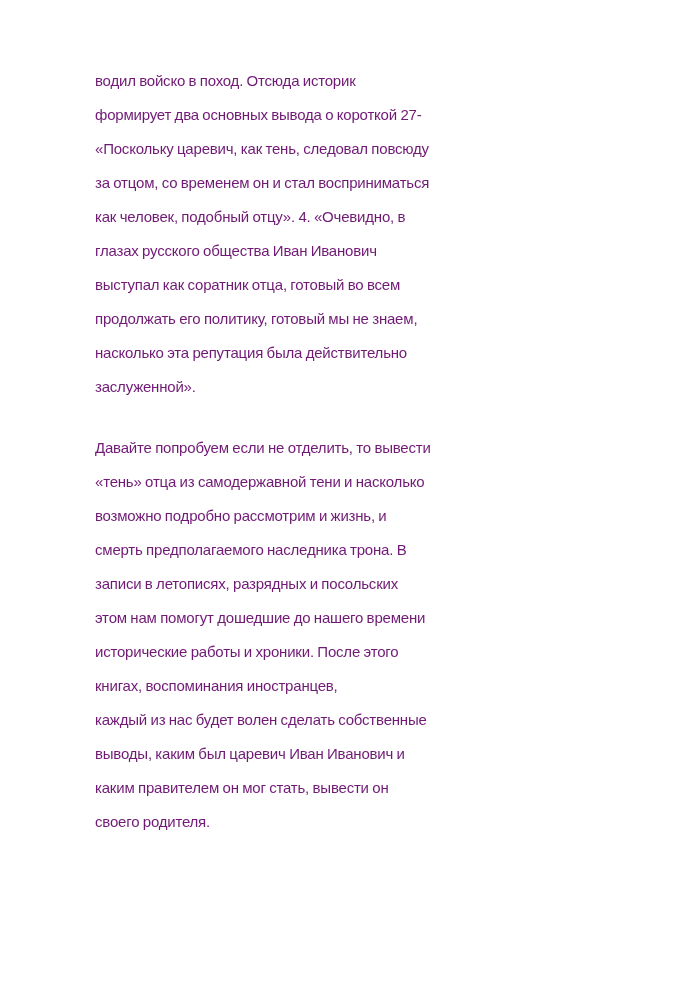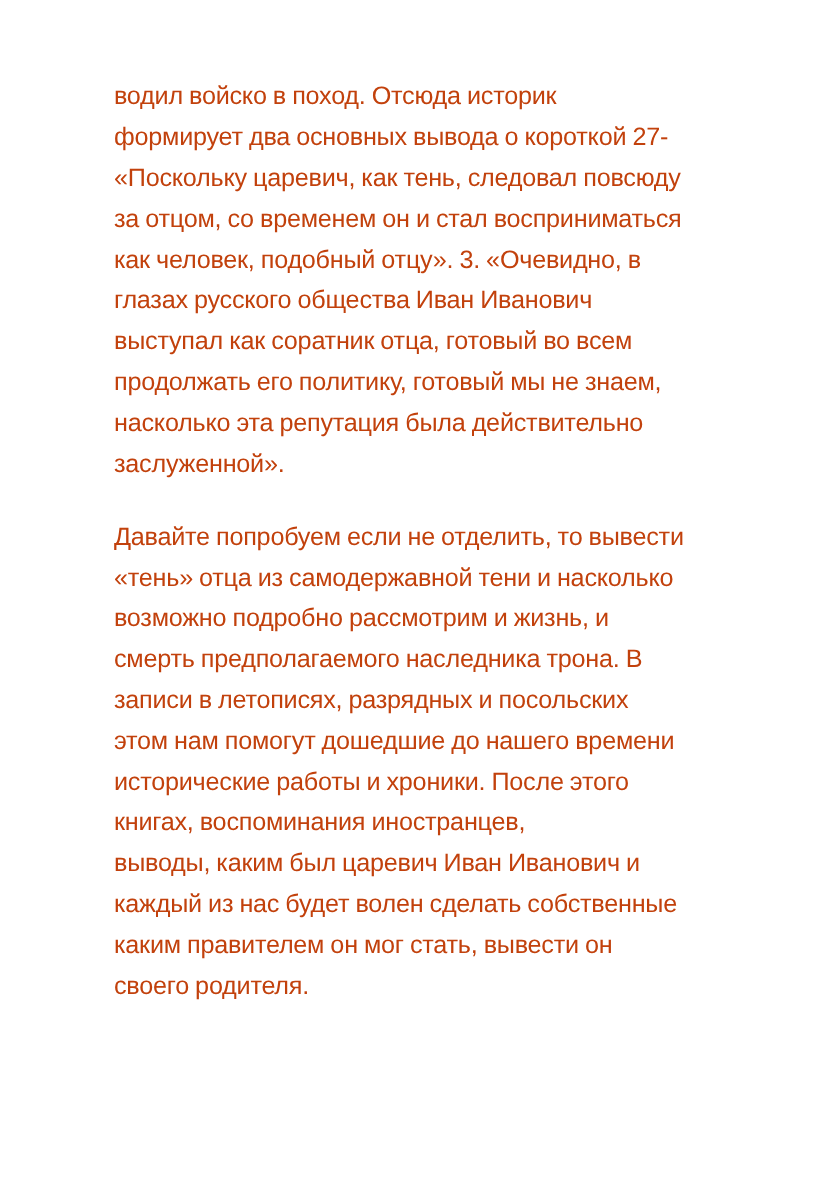--- a/index.html
+++ b/index.html
@@ -11,23 +11,23 @@
       width: 699px;
       height: 1000px;
       position: relative;
       overflow: hidden;
     }
     .page {
       position: absolute;
       left: 95px;
       top: 64px;
       width: 570px;
-      color: #c2410c;
+      color: #701a75;
       font-family: "Liberation Sans", sans-serif;
-      font-size: 21px;
+      font-size: 15px;
       letter-spacing: -0.2px;
       word-spacing: -0.5px;
     }
     .line {
       height: 34px;
       line-height: 34px;
       white-space: nowrap;
     }
     .para {
       margin: 0;
@@ -38,34 +38,34 @@
   </style>
 </head>
 <body>
 
 <div class="page">
   <div class="para">
     <div class="line">водил войско в поход. Отсюда историк</div>
     <div class="line">формирует два основных вывода о короткой 27-</div>
     <div class="line">«Поскольку царевич, как тень, следовал повсюду</div>
     <div class="line">за отцом, со временем он и стал восприниматься</div>
-    <div class="line">как человек, подобный отцу». 3. «Очевидно, в</div>
+    <div class="line">как человек, подобный отцу». 4. «Очевидно, в</div>
     <div class="line">глазах русского общества Иван Иванович</div>
     <div class="line">выступал как соратник отца, готовый во всем</div>
     <div class="line">продолжать его политику, готовый мы не знаем,</div>
     <div class="line">насколько эта репутация была действительно</div>
     <div class="line">заслуженной».</div>
   </div>
   <div class="para">
     <div class="line">Давайте попробуем если не отделить, то вывести</div>
     <div class="line">«тень» отца из самодержавной тени и насколько</div>
     <div class="line">возможно подробно рассмотрим и жизнь, и</div>
     <div class="line">смерть предполагаемого наследника трона. В</div>
     <div class="line">записи в летописях, разрядных и посольских</div>
     <div class="line">этом нам помогут дошедшие до нашего времени</div>
     <div class="line">исторические работы и хроники. После этого</div>
     <div class="line">книгах, воспоминания иностранцев,</div>
+    <div class="line">каждый из нас будет волен сделать собственные</div>
     <div class="line">выводы, каким был царевич Иван Иванович и</div>
-    <div class="line">каждый из нас будет волен сделать собственные</div>
     <div class="line">каким правителем он мог стать, вывести он</div>
     <div class="line">своего родителя.</div>
   </div>
 </div>
 
 </body></html>

